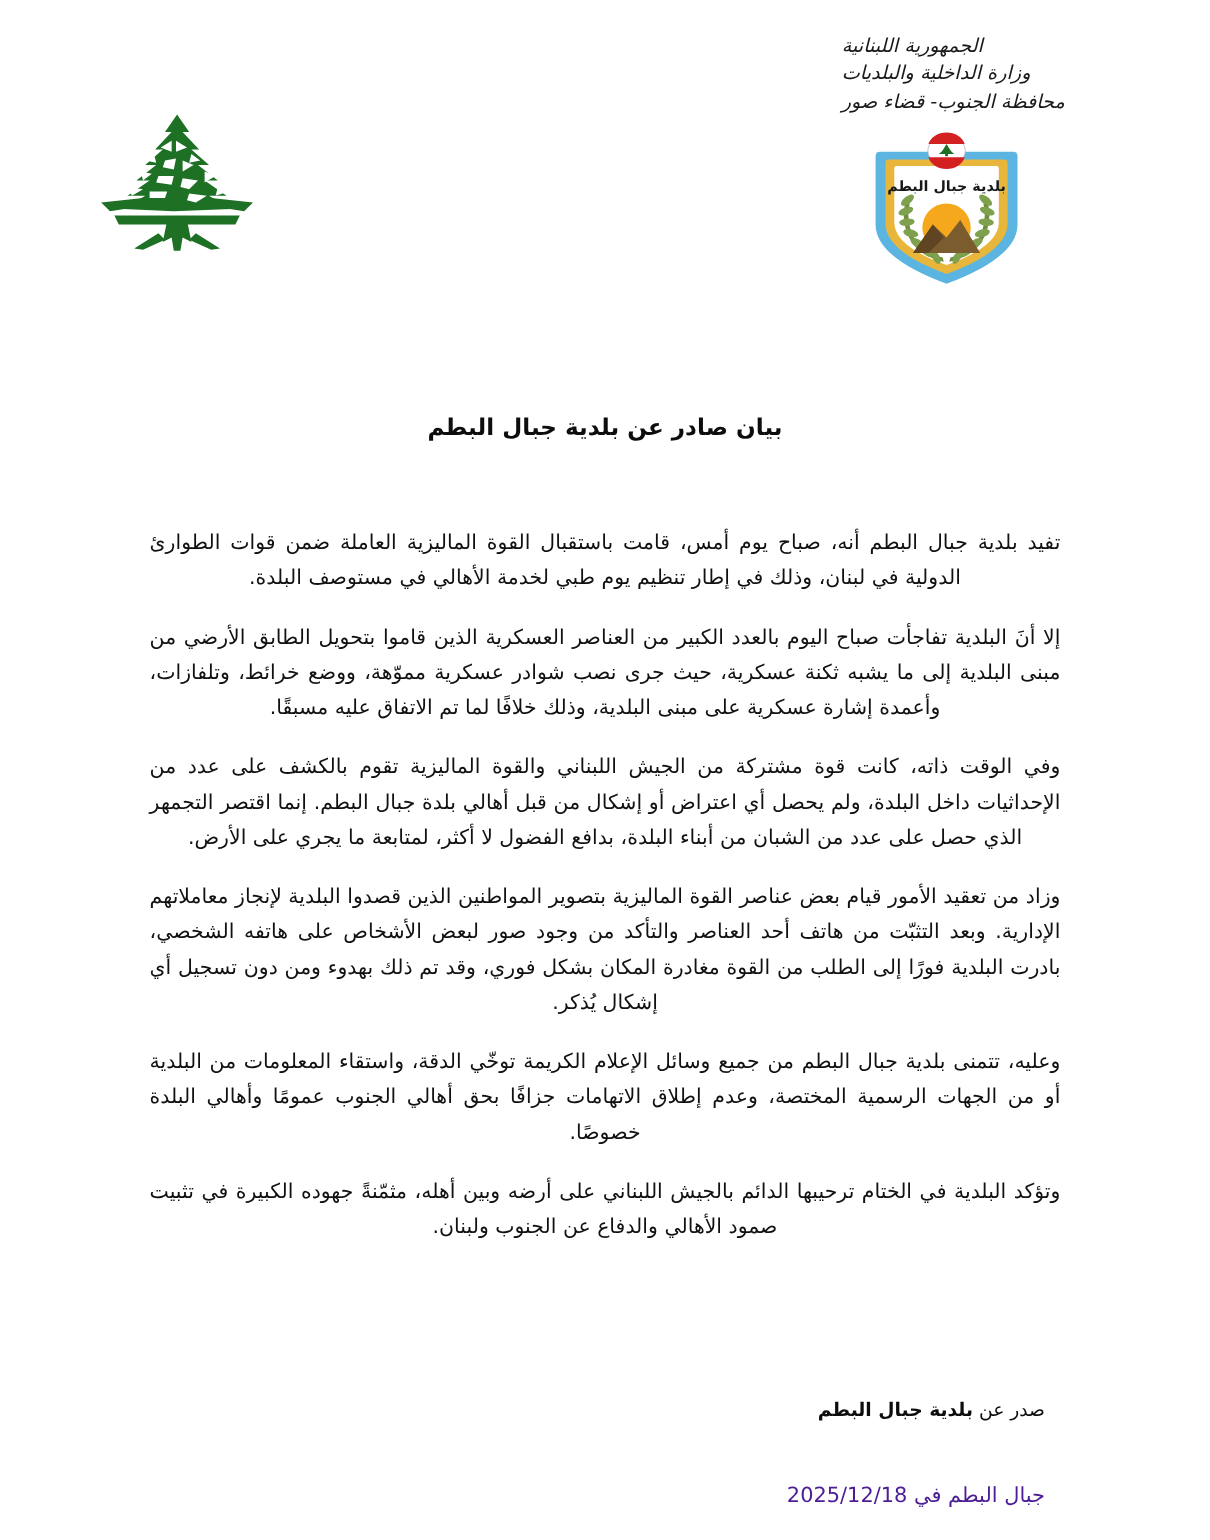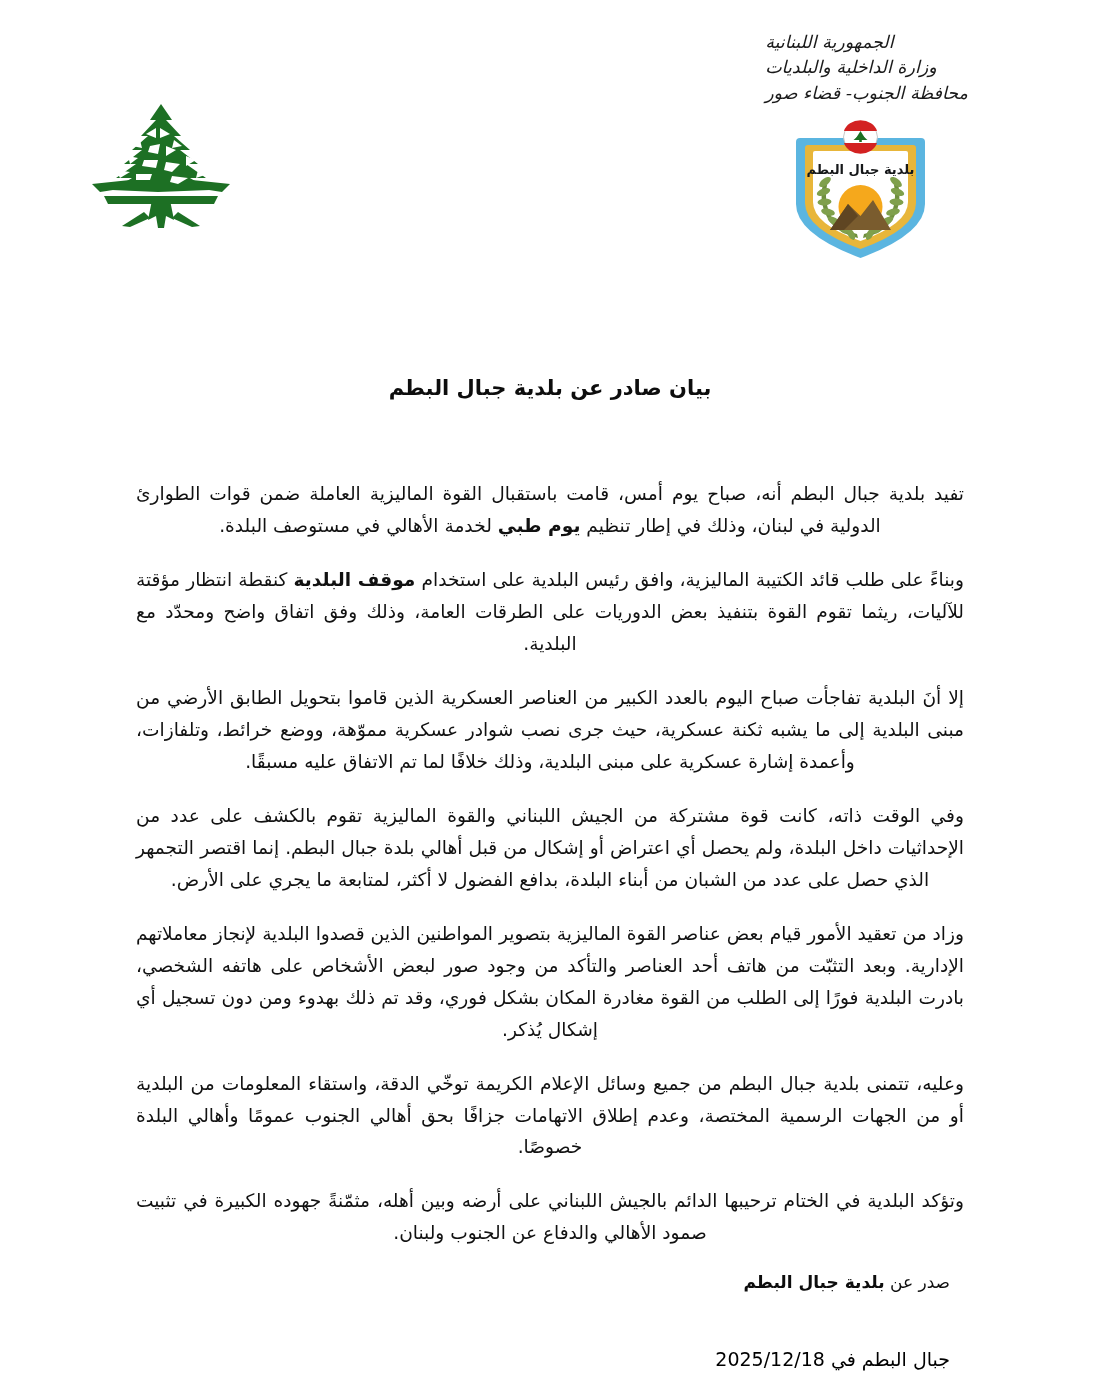--- a/index.html
+++ b/index.html
@@ -79,39 +79,39 @@
     font-size: 18.6px;
     line-height: 1.72;
     color: #111111;
   }
   .para {
     margin: 0 0 22px 0;
     text-align: justify;
     text-align-last: center;
   }
   .para:last-child { margin-bottom: 0; }
-  .para b { font-weight: bold; margin-top: 24px; }
+  .para b { font-weight: normal; margin-top: 24px; }
 
   
   .signature {
     position: absolute;
     top: 1272px;
     right: 150px;
     font-size: 17px;
     color: #0d0d0d;
     white-space: nowrap;
   }
   .signature .strong { font-weight: bold; }
 
   .datestamp {
     position: absolute;
     top: 1348px;
     right: 150px;
     font-size: 19px;
-    color: #000000;
+    color: #4c1d95;
     white-space: nowrap;
   }
 </style>
 </head>
 <body>
 
 <div class="page">
 
   <div class="letterhead">
     <div>الجمهورية اللبنانية</div>
@@ -197,21 +197,20 @@
 
       <path d="M52 118 L70 92 L82.5 104 L95 88 L113 118 Z" fill="#7a5c2e"></path>
       <path d="M52 118 L70 92 L80 104 L66 118 Z" fill="#5f4522"></path>
     </svg>
   </div>
 
   <div class="doc-title">بيان صادر عن بلدية جبال البطم</div>
 
   <div class="body-block">
     <p class="para"><span>تفيد بلدية جبال البطم أنه، صباح يوم أمس، قامت باستقبال القوة الماليزية العاملة ضمن قوات الطوارئ الدولية في لبنان، وذلك في إطار تنظيم </span><b>يوم طبي</b><span> لخدمة الأهالي في مستوصف البلدة.</span></p>
-    <p class="para"><span>وبناءً على طلب قائد الكتيبة الماليزية، وافق رئيس البلدية على استخدام </span><b>موقف البلدية</b><span> كنقطة انتظار مؤقتة للآليات، ريثما تقوم القوة بتنفيذ بعض الدوريات على الطرقات العامة، وذلك وفق اتفاق واضح ومحدّد مع البلدية.</span></p>
     <p class="para"><span>إلا أنَ البلدية تفاجأت صباح اليوم بالعدد الكبير من العناصر العسكرية الذين قاموا بتحويل الطابق الأرضي من مبنى البلدية إلى ما يشبه ثكنة عسكرية، حيث جرى نصب شوادر عسكرية مموّهة، ووضع خرائط، وتلفازات، وأعمدة إشارة عسكرية على مبنى البلدية، وذلك خلافًا لما تم الاتفاق عليه مسبقًا.</span></p>
     <p class="para"><span>وفي الوقت ذاته، كانت قوة مشتركة من الجيش اللبناني والقوة الماليزية تقوم بالكشف على عدد من الإحداثيات داخل البلدة، ولم يحصل أي اعتراض أو إشكال من قبل أهالي بلدة جبال البطم. إنما اقتصر التجمهر الذي حصل على عدد من الشبان من أبناء البلدة، بدافع الفضول لا أكثر، لمتابعة ما يجري على الأرض.</span></p>
     <p class="para"><span>وزاد من تعقيد الأمور قيام بعض عناصر القوة الماليزية بتصوير المواطنين الذين قصدوا البلدية لإنجاز معاملاتهم الإدارية. وبعد التثبّت من هاتف أحد العناصر والتأكد من وجود صور لبعض الأشخاص على هاتفه الشخصي، بادرت البلدية فورًا إلى الطلب من القوة مغادرة المكان بشكل فوري، وقد تم ذلك بهدوء ومن دون تسجيل أي إشكال يُذكر.</span></p>
     <p class="para"><span>وعليه، تتمنى بلدية جبال البطم من جميع وسائل الإعلام الكريمة توخّي الدقة، واستقاء المعلومات من البلدية أو من الجهات الرسمية المختصة، وعدم إطلاق الاتهامات جزافًا بحق أهالي الجنوب عمومًا وأهالي البلدة خصوصًا.</span></p>
     <p class="para"><span>وتؤكد البلدية في الختام ترحيبها الدائم بالجيش اللبناني على أرضه وبين أهله، مثمّنةً جهوده الكبيرة في تثبيت صمود الأهالي والدفاع عن الجنوب ولبنان.</span></p>
   </div>
 
   <div class="signature">
     <span>صدر عن </span><span class="strong">بلدية جبال البطم</span>
   </div>

